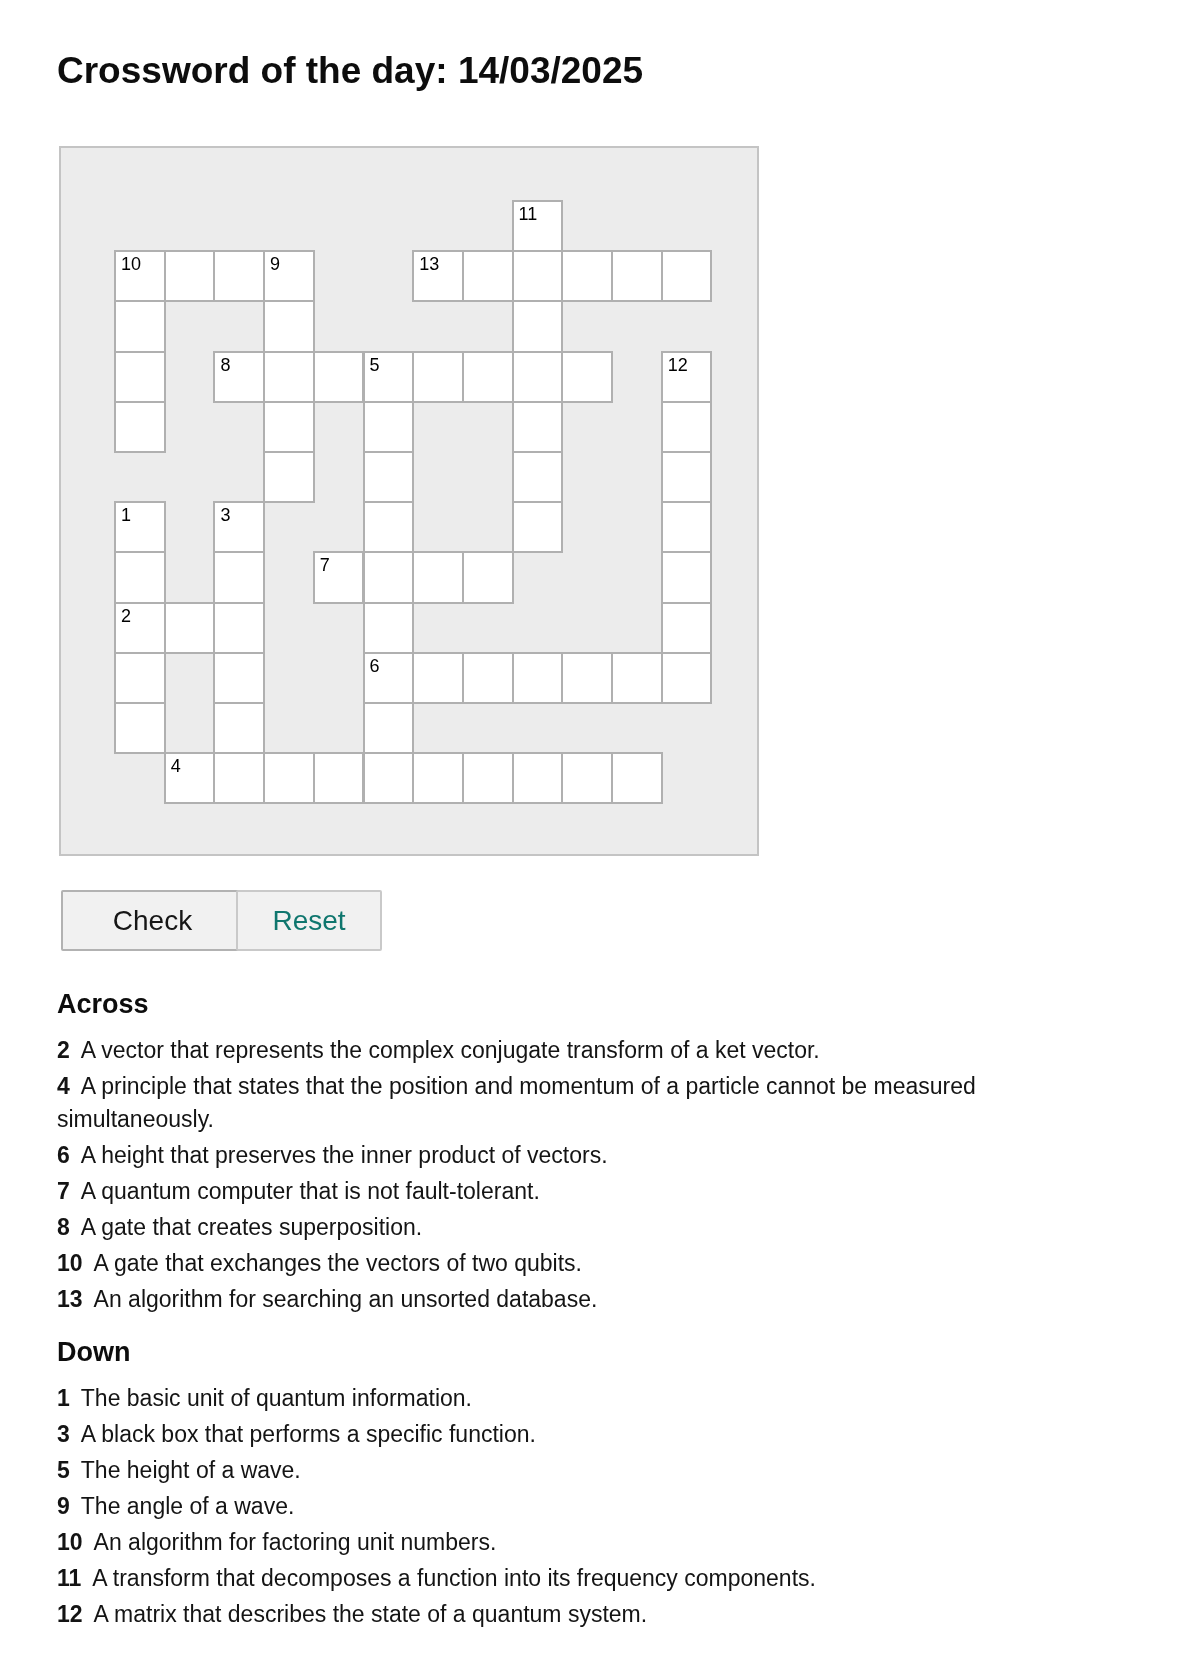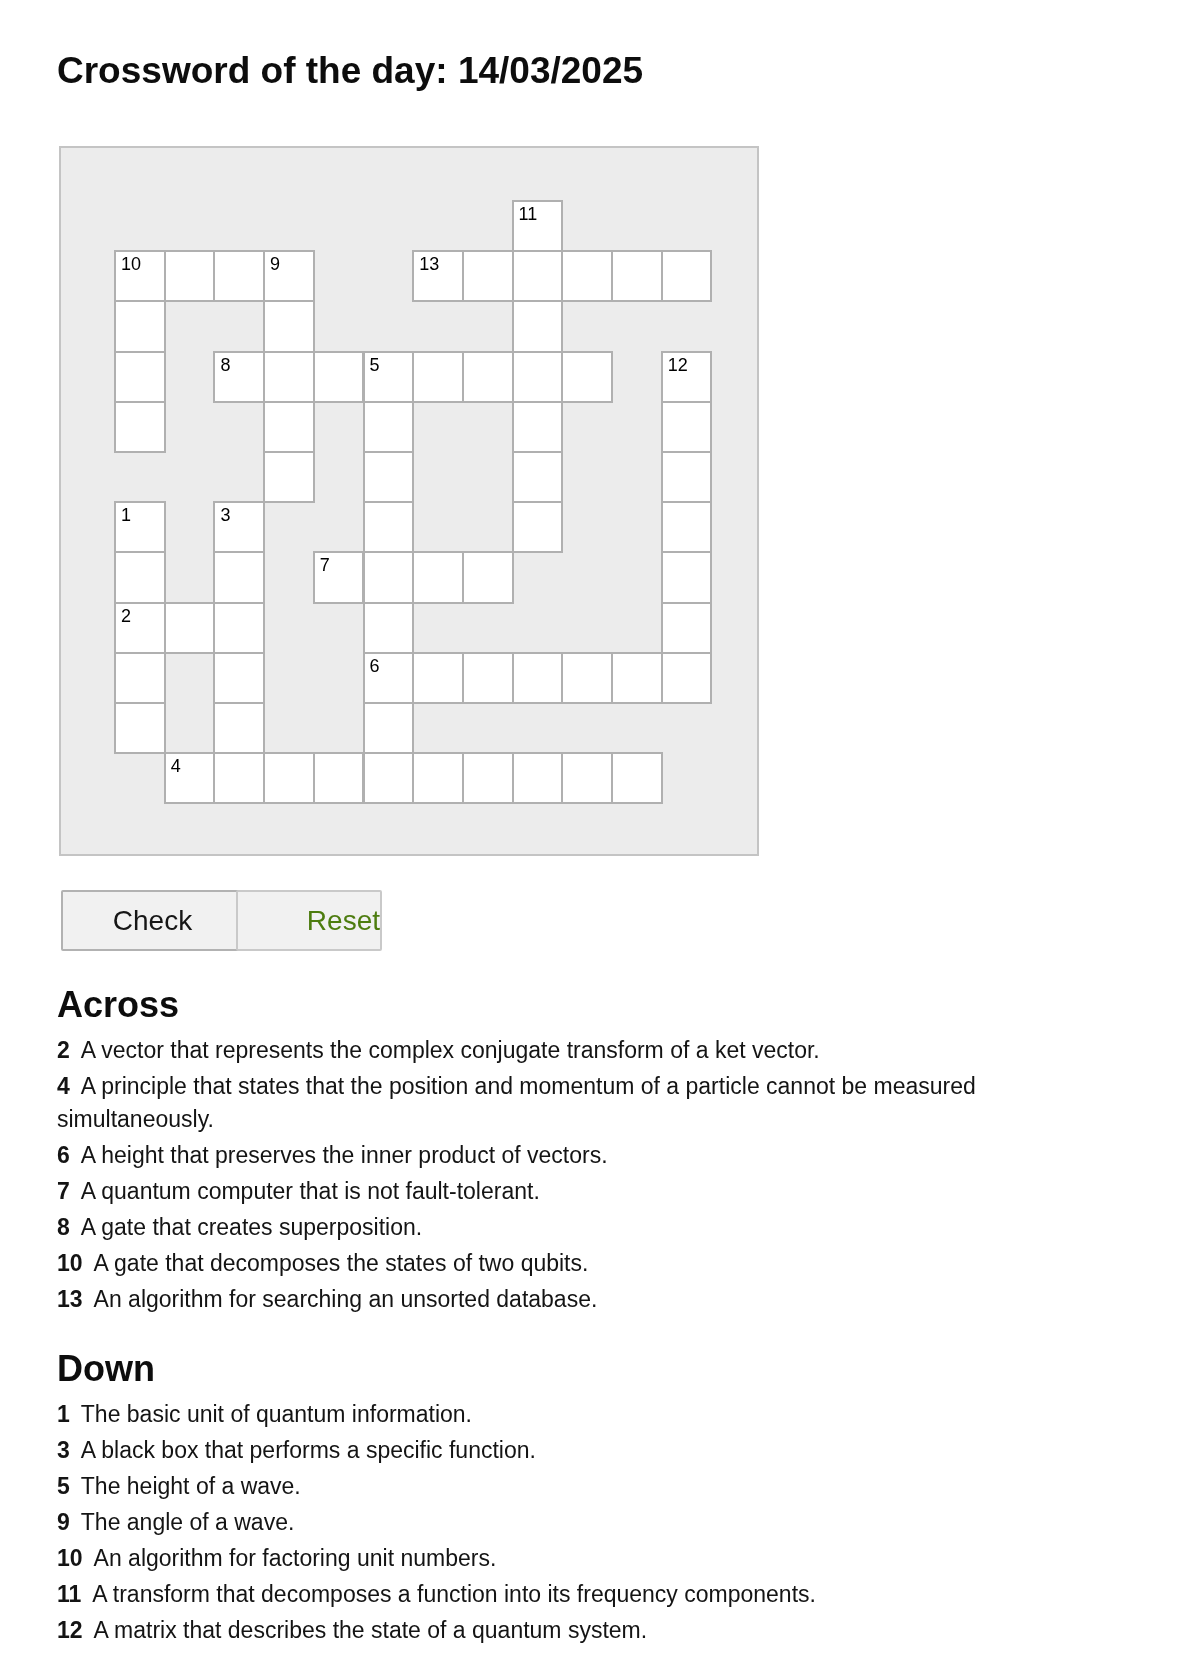--- a/index.html
+++ b/index.html
@@ -53,37 +53,36 @@
     cursor: pointer;
   }
   .btn-check {
     left: 61px; width: 183px;
     border: 2px solid #b2b2b2;
     color: #161616;
   }
   .btn-reset {
     left: 236px; width: 146px;
     border: 2px solid #c9c9c9;
-    color: #4d7c0f;
+    color: #0f766e;
     cursor: default;
-    text-align: right;
   }
 
   
   .clues {
     position: absolute;
     left: 57px; top: 988px;
     width: 1005px;
   }
   .clues h2 {
-    font-size: 36px; font-weight: bold; color: #0d0d0d;
+    font-size: 27px; font-weight: bold; color: #0d0d0d;
     line-height: 33px;
     margin-bottom: 13px;
   }
-  .clues h2.down-h { margin-top: 36px; }
+  .clues h2.down-h { margin-top: 20px; }
   .clue {
     font-size: 23px;
     line-height: 33px;
     margin-bottom: 3px;
     color: #141414;
   }
   .clue .cnum { font-weight: bold; margin-right: 11px; }
 </style>
 </head>
 <body>
@@ -197,21 +196,21 @@
 <button class="btn btn-reset" disabled="">Reset</button>
 
 <div class="clues">
   <h2>Across</h2>
   <div id="across-list">
       <div class="clue"><span class="cnum">2</span><span>A vector that represents the complex conjugate transform of a ket vector.</span></div>
       <div class="clue"><span class="cnum">4</span><span>A principle that states that the position and momentum of a particle cannot be measured simultaneously.</span></div>
       <div class="clue"><span class="cnum">6</span><span>A height that preserves the inner product of vectors.</span></div>
       <div class="clue"><span class="cnum">7</span><span>A quantum computer that is not fault-tolerant.</span></div>
       <div class="clue"><span class="cnum">8</span><span>A gate that creates superposition.</span></div>
-      <div class="clue"><span class="cnum">10</span><span>A gate that decomposes the states of two qubits.</span></div>
+      <div class="clue"><span class="cnum">10</span><span>A gate that exchanges the vectors of two qubits.</span></div>
       <div class="clue"><span class="cnum">13</span><span>An algorithm for searching an unsorted database.</span></div>
     </div>
   <h2 class="down-h">Down</h2>
   <div id="down-list">
       <div class="clue"><span class="cnum">1</span><span>The basic unit of quantum information.</span></div>
       <div class="clue"><span class="cnum">3</span><span>A black box that performs a specific function.</span></div>
       <div class="clue"><span class="cnum">5</span><span>The height of a wave.</span></div>
       <div class="clue"><span class="cnum">9</span><span>The angle of a wave.</span></div>
       <div class="clue"><span class="cnum">10</span><span>An algorithm for factoring unit numbers.</span></div>
       <div class="clue"><span class="cnum">11</span><span>A transform that decomposes a function into its frequency components.</span></div>

